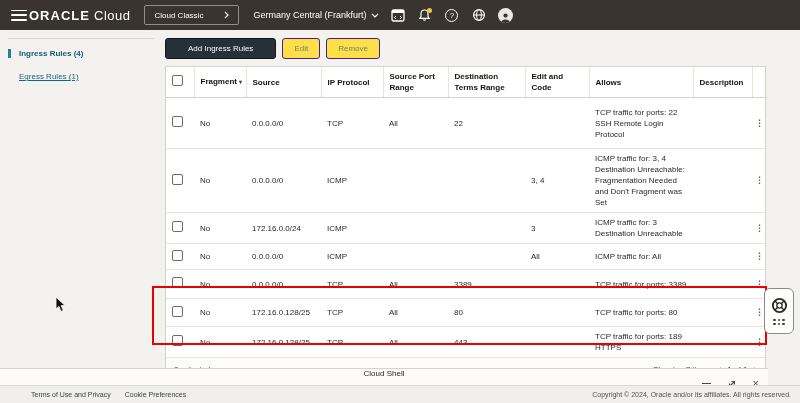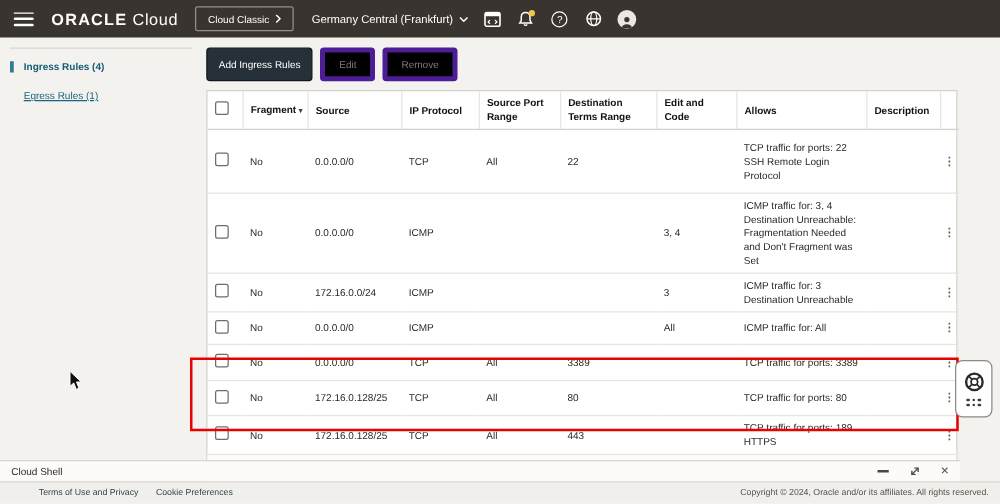--- a/index.html
+++ b/index.html
@@ -3,23 +3,23 @@
 <meta charset="utf-8">
 <style>
   * { margin:0; padding:0; box-sizing:border-box; }
   html,body { width:800px; height:403px; overflow:hidden; }
   body { position:relative; font-family:"Liberation Sans", sans-serif; background:#f4f2ef; color:#2c2926; }
 
   
   .topbar { position:absolute; top:0; left:0; width:800px; height:30px; background:#39342f; display:flex; align-items:center; }
   .hamburger { width:16px; height:11px; margin-left:11px; display:flex; flex-direction:column; justify-content:space-between; cursor:pointer; }
   .hamburger i { display:block; height:1.6px; background:#fff; border-radius:1px; }
-  .brand { margin-left:14px; color:#fff; font-size:13px; letter-spacing:.5px; white-space:nowrap; }
+  .brand { margin-left:2px; color:#fff; font-size:13px; letter-spacing:.5px; white-space:nowrap; }
   .brand b { font-weight:bold; letter-spacing:1px; }
-  .classic-btn { margin-left:14px; height:20px; padding:0 9px; border:1px solid #938d86; border-radius:2px; background:transparent; color:#fff; font-size:8px; display:flex; align-items:center; gap:5px; cursor:pointer; white-space:nowrap; }
+  .classic-btn { margin-left:14px; height:20px; padding:0 9px; border:1px solid #938d86; border-radius:2px; background:transparent; color:#fff; font-size:8px; display:flex; align-items:center; gap:21px; cursor:pointer; white-space:nowrap; }
   .search-wrap { margin-left:20px; width:344px; }
   .search-wrap input { width:100%; height:18px; border:none; border-radius:2px; background:#59534d; color:#e8e4df; font-size:8px; padding:0 8px; outline:none; }
   .search-wrap input::placeholder { color:#c9c3bc; }
   .region { margin-left:14px; display:flex; align-items:center; gap:5px; color:#fff; font-size:9px; cursor:pointer; white-space:nowrap; }
   .tb-icons { display:flex; align-items:center; gap:10px; margin-left:10px; }
   .tb-icon { width:17px; height:17px; display:flex; align-items:center; justify-content:center; cursor:pointer; position:relative; }
   .help-circ { width:13px; height:13px; border:1.2px solid #fff; border-radius:50%; color:#fff; font-size:8px; display:flex; align-items:center; justify-content:center; }
   .bell-dot { position:absolute; top:1px; right:1px; width:5px; height:5px; border-radius:50%; background:#f0c64b; }
   .avatar { width:15px; height:15px; border-radius:50%; background:#ece7e1; overflow:hidden; display:flex; align-items:flex-end; justify-content:center; }
 
@@ -27,22 +27,22 @@
   .sidebar { position:absolute; top:30px; left:0; width:162px; height:338px; }
   .side-divider { margin:8px 8px 10px 8px; border-top:1px solid #d9d5d0; }
   .nav-item { font-size:8px; color:#17657f; margin:0 0 14px 0; cursor:pointer; }
   .nav-item.active { border-left:3px solid #2f7b97; padding-left:8px; margin-left:8px; font-weight:bold; color:#145b76; }
   .nav-item.plain { margin-left:19px;text-decoration:underline; }
 
   
   .main { position:absolute; top:30px; left:162px; width:638px; height:338px; }
   .toolbar { margin:8px 0 7px 3px; display:flex; gap:6px; }
   .btn { font-size:8px; border-radius:3px; cursor:pointer; font-family:inherit; }
-  .btn-primary { background:#253038; color:#fff; border:1px solid #11181d; padding:5px 9px; }
-  .btn-disabled { background:#000000; color:#7d7a76; border:4px solid #4c1d95; padding:5px 11px; }
+  .btn-primary { background:#253038; color:#fff; border:1px solid #11181d; padding:5px 22px; }
+  .btn-disabled { background:#fde047; color:#7d7a76; border:1px solid #4c1d95; padding:5px 11px; }
 
   .card { margin-left:3px; width:601px; background:#fff; border:1px solid #d5d1cc; }
   .tbl { display:table; table-layout:fixed; width:100%; border-collapse:collapse; }
   .tr { display:table-row; }
   .td, .th { display:table-cell; vertical-align:middle; font-size:8px; line-height:11px; padding:4px 6px; border-bottom:1px solid #e8e5e1; color:#2c2926; overflow:hidden; }
   .th { font-weight:bold; color:#16130f; border-right:1px solid #e8e5e1; border-bottom:1px solid #d5d1cc; }
   .th:last-child { border-right:none; }
   .hdr { height:30px; }
   .r1{height:51px}.r2{height:58px}.r3{height:28px}.r4{height:26px}.r5{height:29px}.r6{height:28px}.r7{height:28px}
   .c-cb{width:28px}.c-st{width:52px}.c-src{width:75px}.c-ip{width:62px}.c-sp{width:65px}.c-dp{width:77px}.c-tc{width:64px}.c-al{width:104px}.c-de{width:59px}.c-kb{width:15px}
@@ -56,21 +56,21 @@
   .chev { font-size:11px; color:#4a4743; cursor:pointer; line-height:1; }
 
   
   .red-box { position:absolute; left:152px; top:286px; width:615px; height:59px; border:2.5px solid #e90000; pointer-events:none; z-index:5; }
   .float-widget { position:absolute; left:764px; top:288px; width:30px; height:46px; background:#fff; border:1.5px solid #8d8a85; border-radius:6px; z-index:6; display:flex; flex-direction:column; align-items:center; justify-content:center; gap:5px; cursor:pointer; }
   .dots-grid { display:grid; grid-template-columns:repeat(3, 2.4px); grid-gap:2px; }
   .dots-grid i { width:2.4px; height:2.4px; background:#3f3c38; border-radius:50%; }
   .cursor { position:absolute; left:55px; top:297px; z-index:9; pointer-events:none; }
 
   
-  .cloudshell { position:absolute; top:368px; left:0; width:768px; height:17px; background:#fcfbfa; border-top:1px solid #d7d3cd; display:flex; align-items:center; padding:0 9px; }
+  .cloudshell { position:absolute; top:368px; left:0; width:768px; height:17px; background:#fcfbfa; border-top:1px solid #d7d3cd; display:flex; align-items:center; padding:0 9px;flex-direction:column; }
   .cs-title { font-size:8px; color:#2c2926; }
   .cs-controls { margin-left:auto; display:flex; align-items:center; gap:16px; }
   .cs-min { width:9px; height:1.4px; background:#4a4743; cursor:pointer; }
   .cs-close { font-size:11px; color:#4a4743; cursor:pointer; line-height:1; }
   .pagefooter { position:absolute; top:385px; left:0; width:800px; height:18px; background:#f1efec; border-top:1px solid #dcd8d3; display:flex; align-items:center; padding:0 9px; }
   .pf-links { display:flex; gap:14px; margin-left:22px; }
   .pf-link { font-size:7px; color:#36444c; cursor:pointer; }
   .pf-copy { margin-left:auto; font-size:7px; color:#55524e; }
 </style>
 </head>

